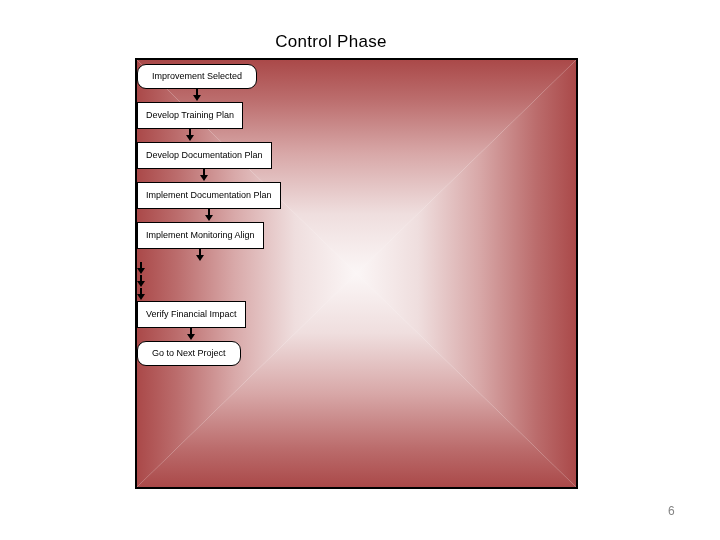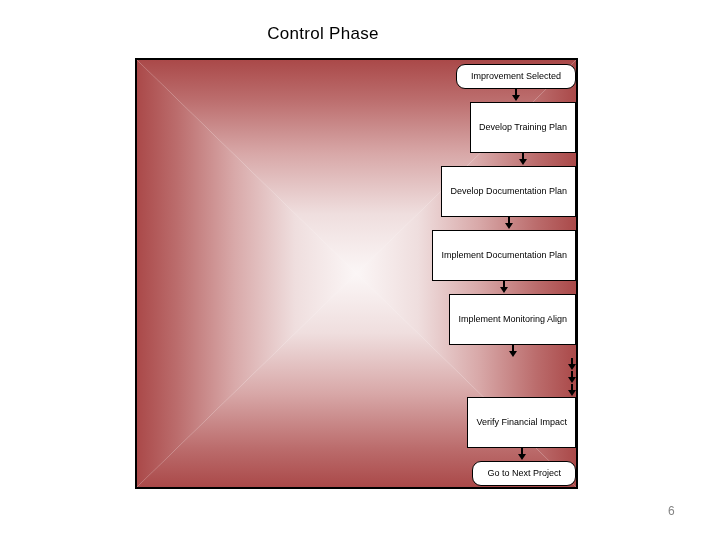--- a/index.html
+++ b/index.html
@@ -12,21 +12,21 @@
   }
 
   .slide-title {
     position: absolute;
     top: 20px; left: 0; width: 638px;
     text-align: center;
     font-size: 17px;
     font-weight: 400;
     color: var(--title-color, #000);
     letter-spacing: 0.3px;
-    margin: 4px;
+    margin: 12px;
   }
 
   .frame {
     position: absolute;
     left: 135px; top: 58px;
     width: 443px; height: 431px;
     border: 2px solid var(--frame-border, #000);
     box-sizing: border-box;
     background: var(--center, #fbf6f6);
     overflow: hidden;
@@ -50,31 +50,31 @@
     background: linear-gradient(270deg, var(--edge-red) 0%, #bb6c6c 9%, #d8a8a8 22%, #efdede 36%, var(--center) 50%);
     clip-path: polygon(101% -1%, 101% 101%, 50% 50%);
   }
 
   .flow {
     position: absolute; inset: 0;
     box-sizing: border-box;
     padding-top: 4px;
     display: flex;
     flex-direction: column;
-    align-items: flex-end;
+    align-items: flex-start;
     justify-content: flex-start;
   }
   .step { display: flex; flex-direction: column; align-items: center; }
   .step-box {
     background: var(--box-bg, #fff);
     border: 1px solid var(--box-border, #000);
     color: #000;
     font-size: 9px;
     line-height: 9px;
-    padding: 20px 8px;
+    padding: 8px 8px;
     white-space: nowrap;
     text-align: center;
   }
   .step-box.rounded {
     border-radius: 9px;
     padding: 7px 14px;
   }
   .arrow {
     height: 13px;
     display: flex;

